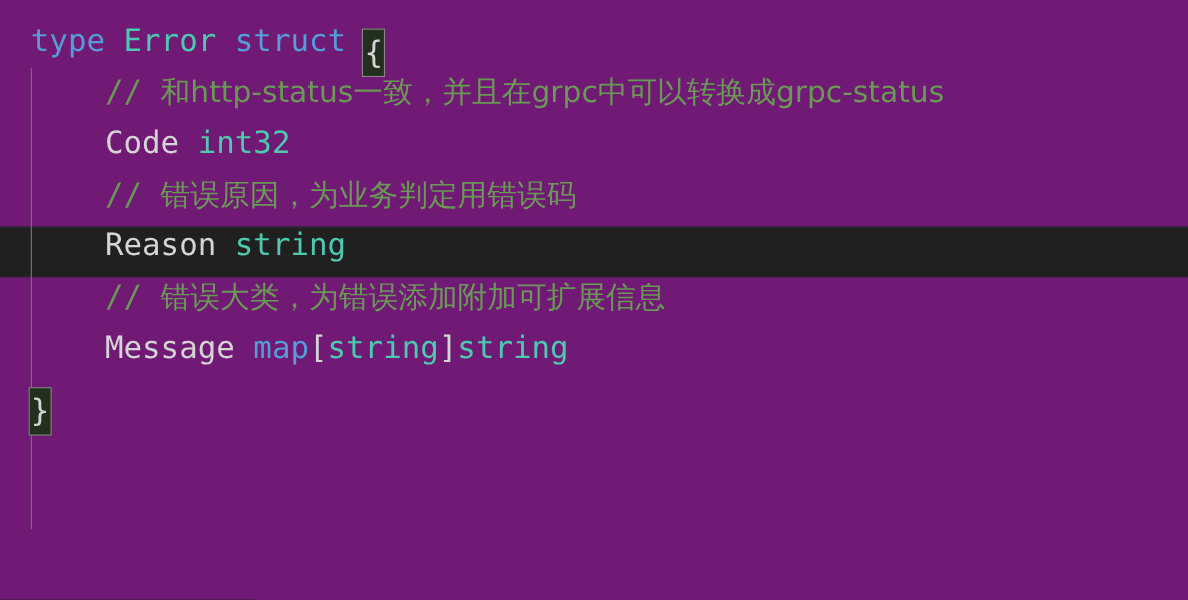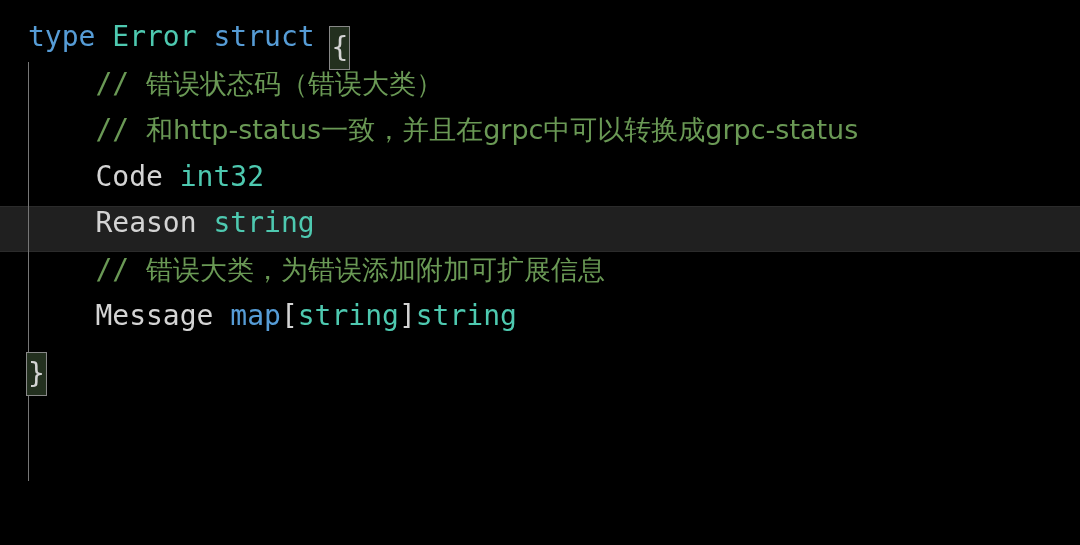--- a/index.html
+++ b/index.html
@@ -11,21 +11,21 @@
     width: 1080px;
     height: 545px;
     overflow: hidden;
     font-family: "DejaVu Sans Mono", "Liberation Mono", monospace;
   }
 
   #editor {
     position: relative;
     width: 1080px;
     height: 545px;
-    background: #000000;
+    background: #701a75;
     text-decoration: underline;
   }
 
   
   .current-line-band {
     position: absolute;
     left: 0;
     right: 0;
     top: 206px;
     height: 46px;
@@ -98,22 +98,22 @@
 <body>
 
 <div id="editor">
 
   <div class="current-line-band"></div>
 
   <div class="indent-guide"></div>
 
   <div class="code" id="code-lines">
       <div class="line"><span class="kw">type</span><span class="punct"> </span><span class="typename">Error</span><span class="punct"> </span><span class="kw">struct</span><span class="punct"> </span><span class="bracket-match">{</span></div>
-      <div class="line"><span class="punct">    </span><span class="comment">// </span><span class="comment cjk">错误状态码（错误大类）</span></div>
       <div class="line"><span class="punct">    </span><span class="comment">// </span><span class="comment cjk">和http-status一致，并且在grpc中可以转换成grpc-status</span></div>
       <div class="line"><span class="punct">    </span><span class="ident">Code</span><span class="punct"> </span><span class="typename">int32</span></div>
+      <div class="line"><span class="punct">    </span><span class="comment">// </span><span class="comment cjk">错误原因，为业务判定用错误码</span></div>
       <div class="line"><span class="punct">    </span><span class="ident">Reason</span><span class="punct"> </span><span class="typename">string</span></div>
       <div class="line"><span class="punct">    </span><span class="comment">// </span><span class="comment cjk">错误大类，为错误添加附加可扩展信息</span></div>
       <div class="line"><span class="punct">    </span><span class="ident">Message</span><span class="punct"> </span><span class="kw">map</span><span class="punct">[</span><span class="typename">string</span><span class="punct">]</span><span class="typename">string</span></div>
       <div class="line"><span class="bracket-match">}</span></div>
     </div>
 
 </div>
 
 </body></html>

